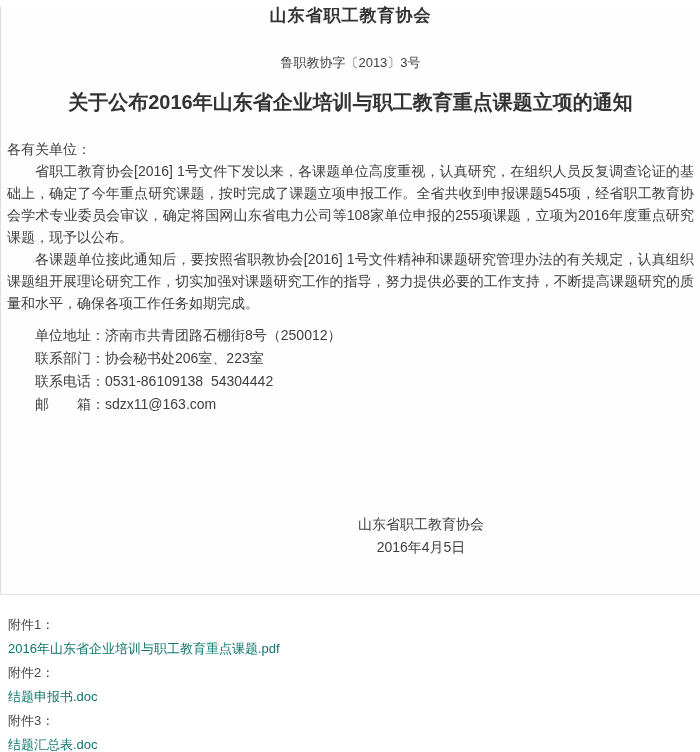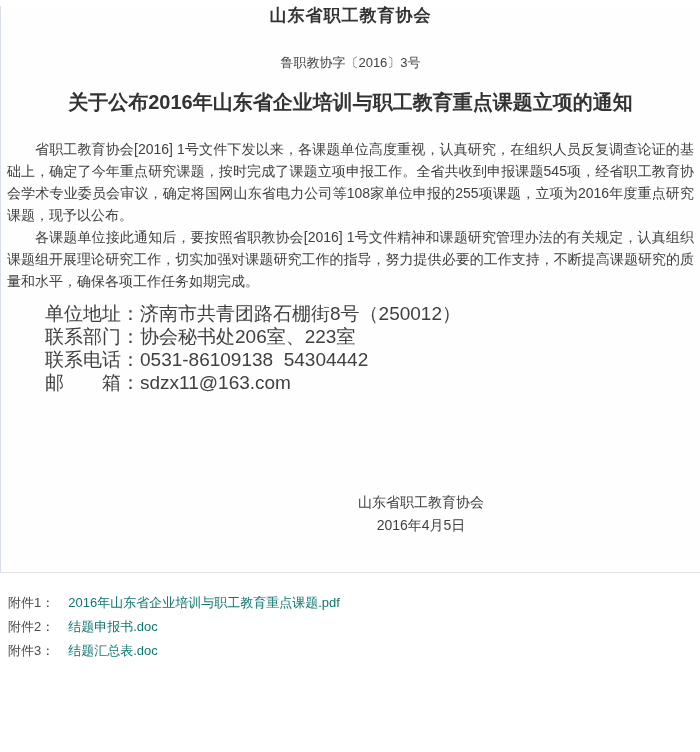--- a/index.html
+++ b/index.html
@@ -43,21 +43,21 @@
   .body-text {
     margin-top: 26px;
     font-size: 14px;
     line-height: 22px;
     color: #404040;
     text-align: justify;
   }
   .body-text p.indent { text-indent: 2em; }
   .contact {
     margin-top: 10px;
-    font-size: 19px;
+    font-size: 14px;
     line-height: 23px;
     color: #404040;
   }
   .contact-line { padding-left: 2em; }
   .contact-value { white-space: pre-wrap; }
   .signature {
     margin-top: 97px;
     margin-right: 203px;
     margin-left: auto;
     width: 140px;
@@ -65,44 +65,45 @@
     font-size: 14px;
     line-height: 23px;
     color: #404040;
   }
   .attachments {
     margin-top: 18px;
     padding-left: 8px;
     font-size: 13px;
     line-height: 24px;
   }
-  .attachment-row { display: flex; }
+  .attachment-row { display: flex; flex-direction: column; }
   .attachment-label {
     color: #4a4a4a;
     margin-right: 14px;
     white-space: nowrap;
   }
   .attachment-file {
     color: #0f766e;
     text-decoration: none;
     cursor: pointer;
   }
 </style>
 </head>
 <body>
 
 <div class="doc-box">
 
   <h1 class="org-title">山东省职工教育协会</h1>
 
-  <div class="doc-number">鲁职教协字〔2016〕3号</div>
+  <div class="doc-number">鲁职教协字〔2013〕3号</div>
 
   <h2 class="notice-title">关于公布2016年山东省企业培训与职工教育重点课题立项的通知</h2>
 
   <div class="body-text">
+    <p>各有关单位：</p>
     <p class="indent">省职工教育协会[2016] 1号文件下发以来，各课题单位高度重视，认真研究，在组织人员反复调查论证的基础上，确定了今年重点研究课题，按时完成了课题立项申报工作。全省共收到申报课题545项，经省职工教育协会学术专业委员会审议，确定将国网山东省电力公司等108家单位申报的255项课题，立项为2016年度重点研究课题，现予以公布。</p>
     <p class="indent">各课题单位接此通知后，要按照省职教协会[2016] 1号文件精神和课题研究管理办法的有关规定，认真组织课题组开展理论研究工作，切实加强对课题研究工作的指导，努力提供必要的工作支持，不断提高课题研究的质量和水平，确保各项工作任务如期完成。</p>
   </div>
 
   <div class="contact">
     <div class="contact-line">
       <span class="contact-label">单位地址：</span><span class="contact-value">济南市共青团路石棚街8号（250012）</span>
     </div>
     <div class="contact-line">
       <span class="contact-label">联系部门：</span><span class="contact-value">协会秘书处206室、223室</span>

